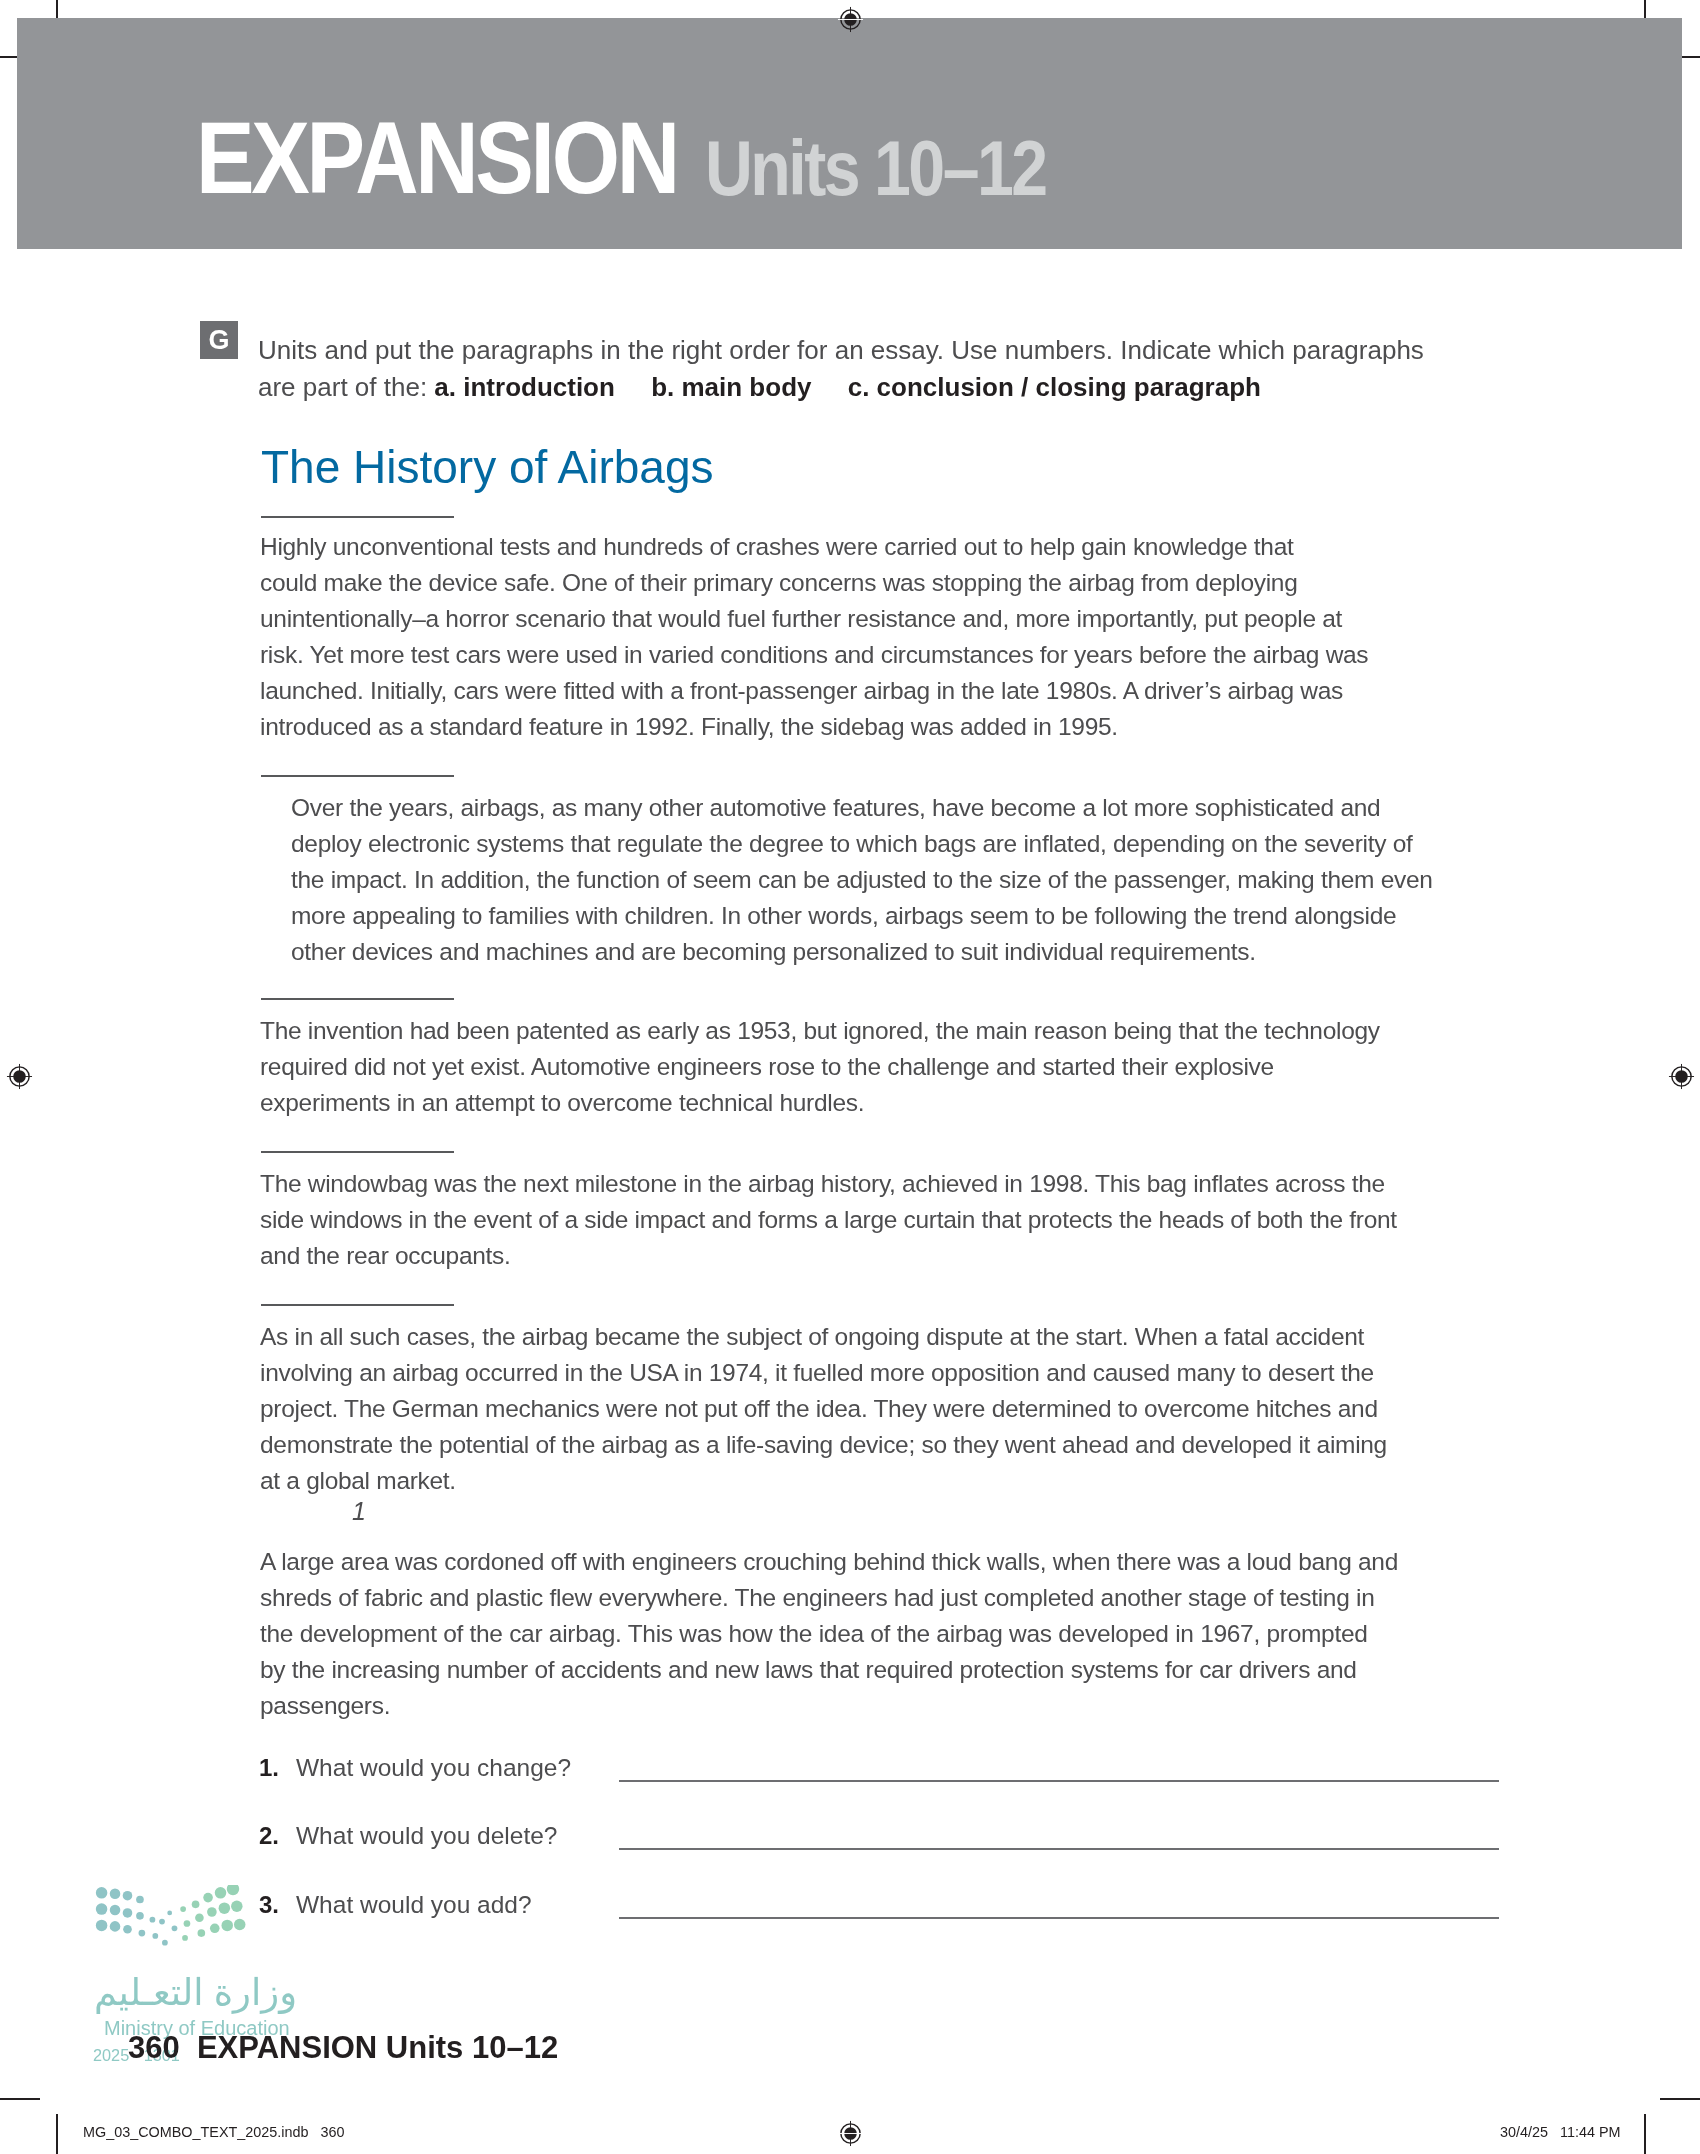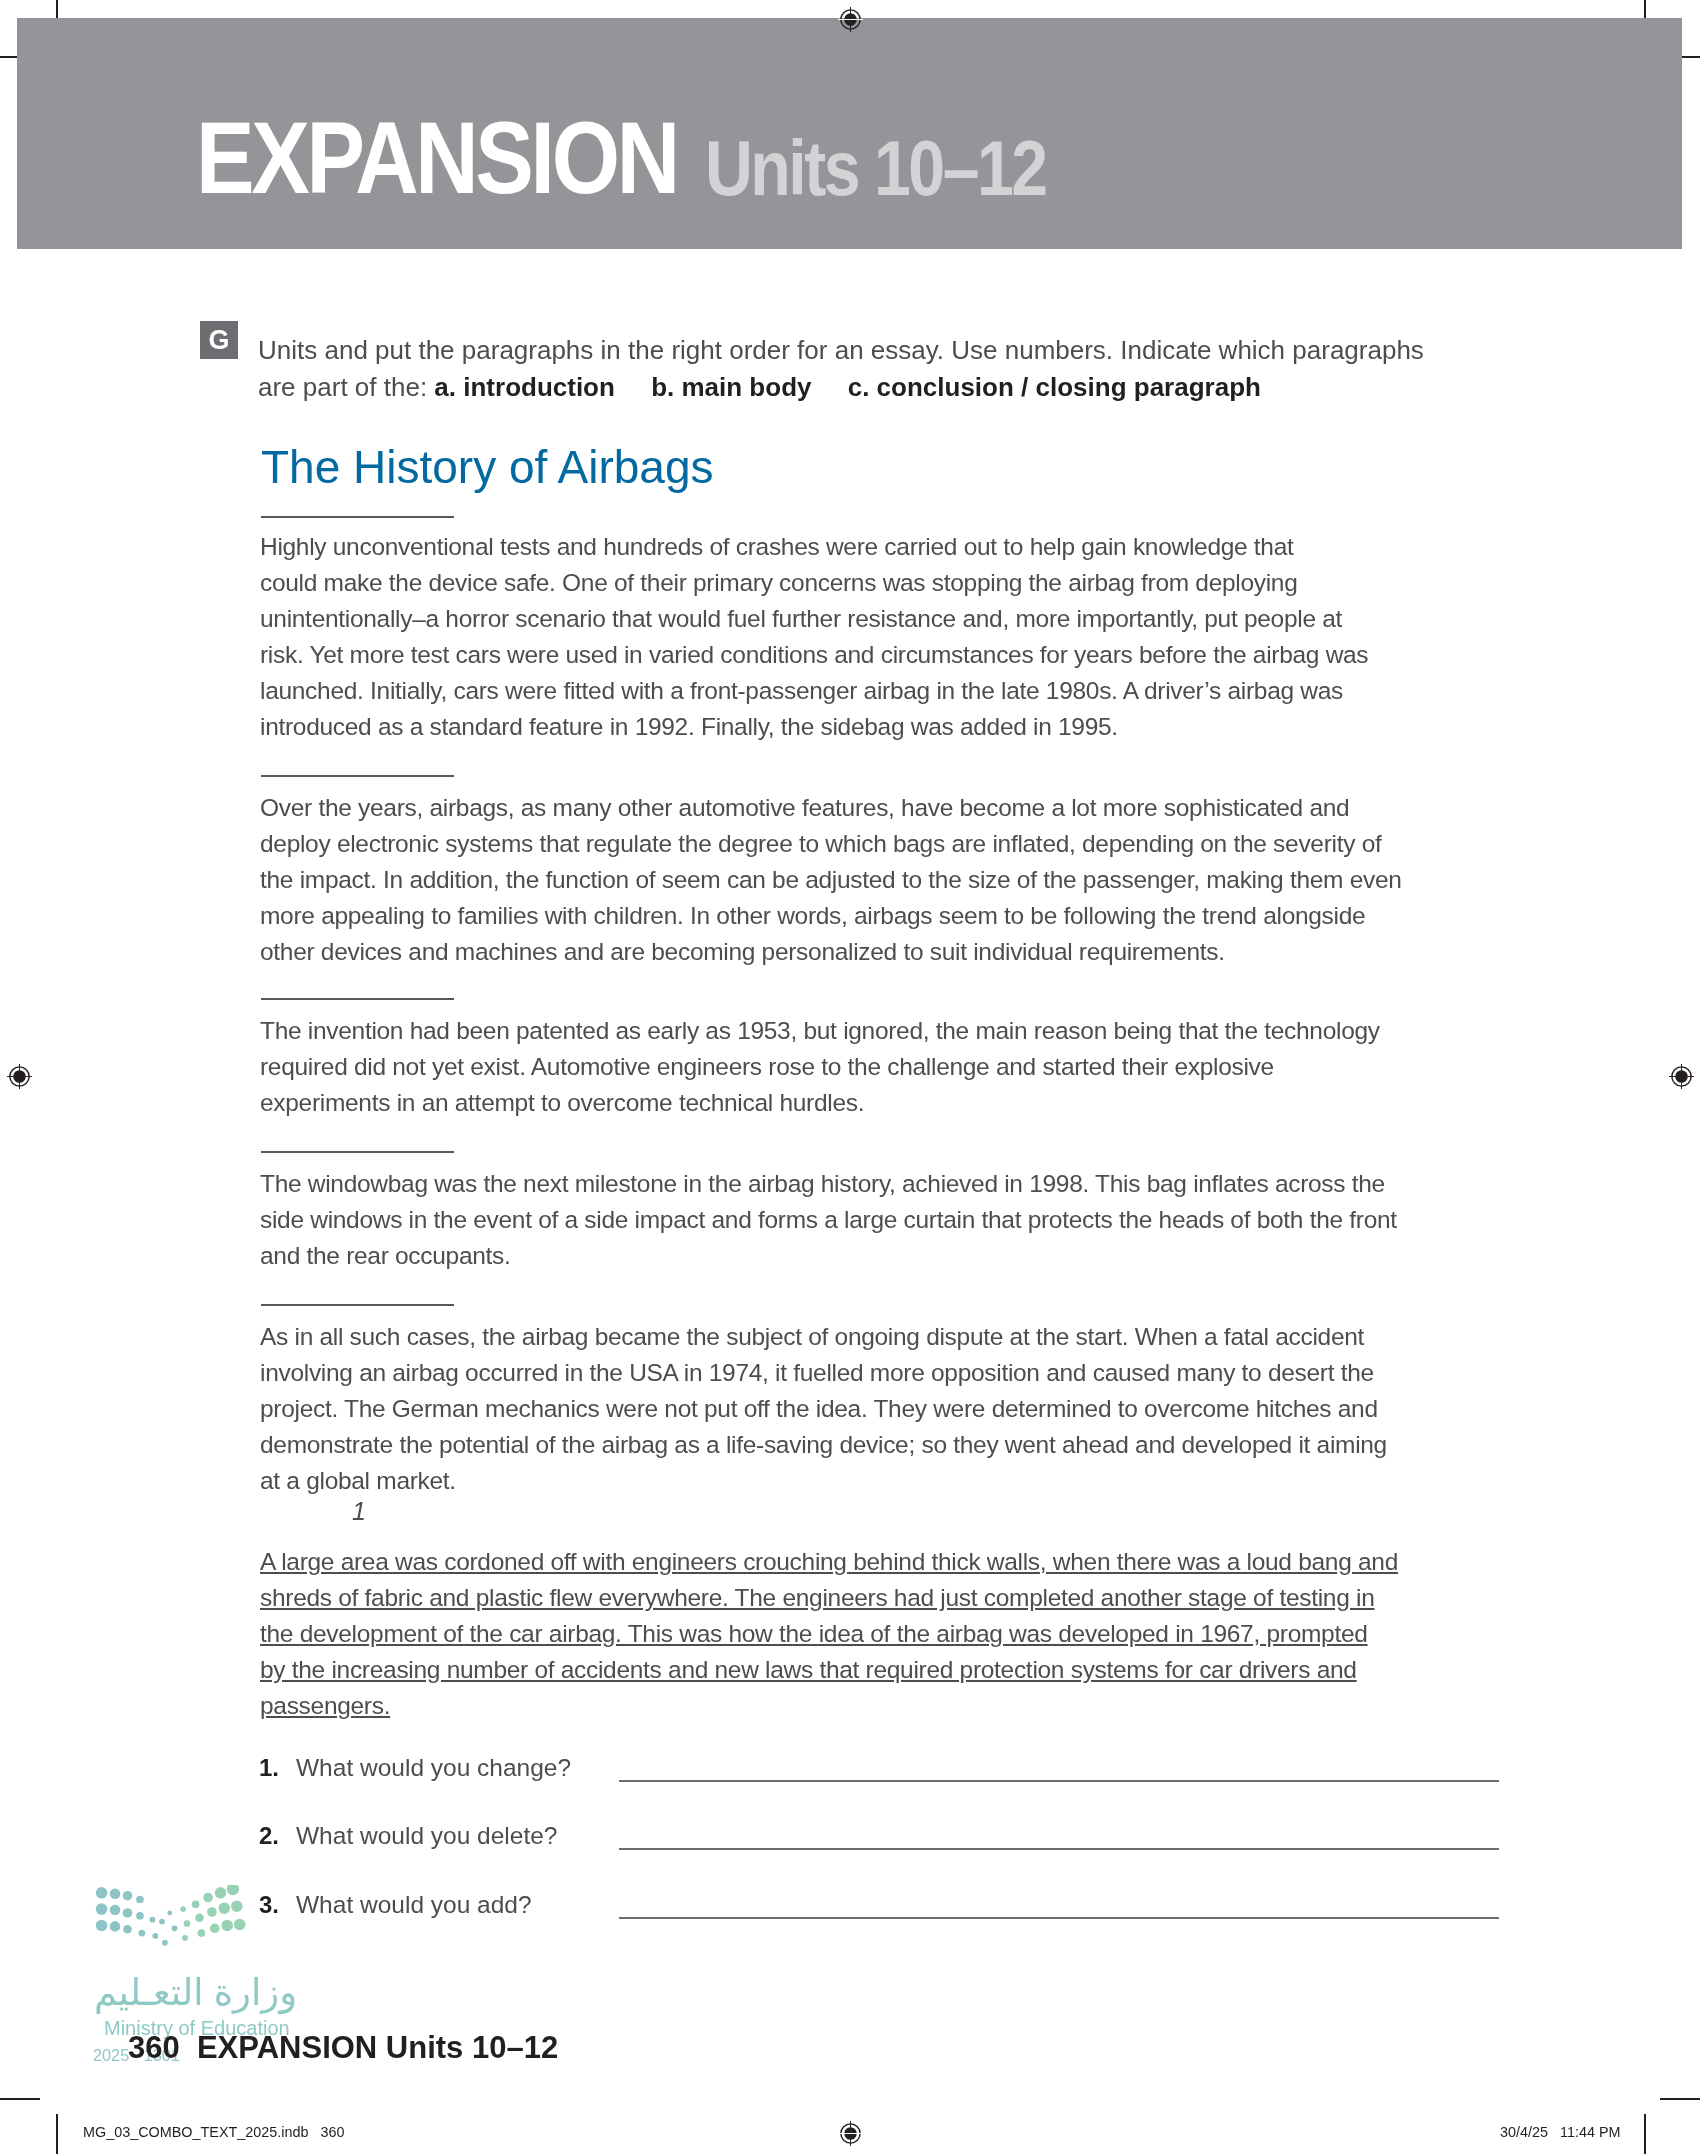--- a/index.html
+++ b/index.html
@@ -131,21 +131,21 @@
 <div class="para" style="top:529px;">
   <div>Highly unconventional tests and hundreds of crashes were carried out to help gain knowledge that</div>
   <div>could make the device safe. One of their primary concerns was stopping the airbag from deploying</div>
   <div>unintentionally–a horror scenario that would fuel further resistance and, more importantly, put people at</div>
   <div>risk. Yet more test cars were used in varied conditions and circumstances for years before the airbag was</div>
   <div>launched. Initially, cars were fitted with a front-passenger airbag in the late 1980s. A driver’s airbag was</div>
   <div>introduced as a standard feature in 1992. Finally, the sidebag was added in 1995.</div>
 </div>
 
 <div class="blank" style="top:775px;"></div>
-<div class="para" style="top:790px;">
+<div class="para" style="top:790px;margin-left:31px;">
   <div>Over the years, airbags, as many other automotive features, have become a lot more sophisticated and</div>
   <div>deploy electronic systems that regulate the degree to which bags are inflated, depending on the severity of</div>
   <div>the impact. In addition, the function of seem can be adjusted to the size of the passenger, making them even</div>
   <div>more appealing to families with children. In other words, airbags seem to be following the trend alongside</div>
   <div>other devices and machines and are becoming personalized to suit individual requirements.</div>
 </div>
 
 <div class="blank" style="top:998px;"></div>
 <div class="para" style="top:1013px;">
   <div>The invention had been patented as early as 1953, but ignored, the main reason being that the technology</div>
@@ -163,21 +163,21 @@
 <div class="blank" style="top:1304px;"></div>
 <div class="para" style="top:1319px;">
   <div>As in all such cases, the airbag became the subject of ongoing dispute at the start. When a fatal accident</div>
   <div>involving an airbag occurred in the USA in 1974, it fuelled more opposition and caused many to desert the</div>
   <div>project. The German mechanics were not put off the idea. They were determined to overcome hitches and</div>
   <div>demonstrate the potential of the airbag as a life-saving device; so they went ahead and developed it aiming</div>
   <div>at a global market.</div>
 </div>
 
 <div class="num-mark">1</div>
-<div class="para" style="top:1544px;text-decoration:underline;">
+<div class="para" style="top:1544px;">
   <div>A large area was cordoned off with engineers crouching behind thick walls, when there was a loud bang and</div>
   <div>shreds of fabric and plastic flew everywhere. The engineers had just completed another stage of testing in</div>
   <div>the development of the car airbag. This was how the idea of the airbag was developed in 1967, prompted</div>
   <div>by the increasing number of accidents and new laws that required protection systems for car drivers and</div>
   <div>passengers.</div>
 </div>
 
 <svg class="abs" style="left:92px;top:1885px;width:211px;height:77px;" viewBox="0 0 220 80">
   <g fill="#8fc4c6">
     <circle cx="10" cy="8" r="6"></circle>

